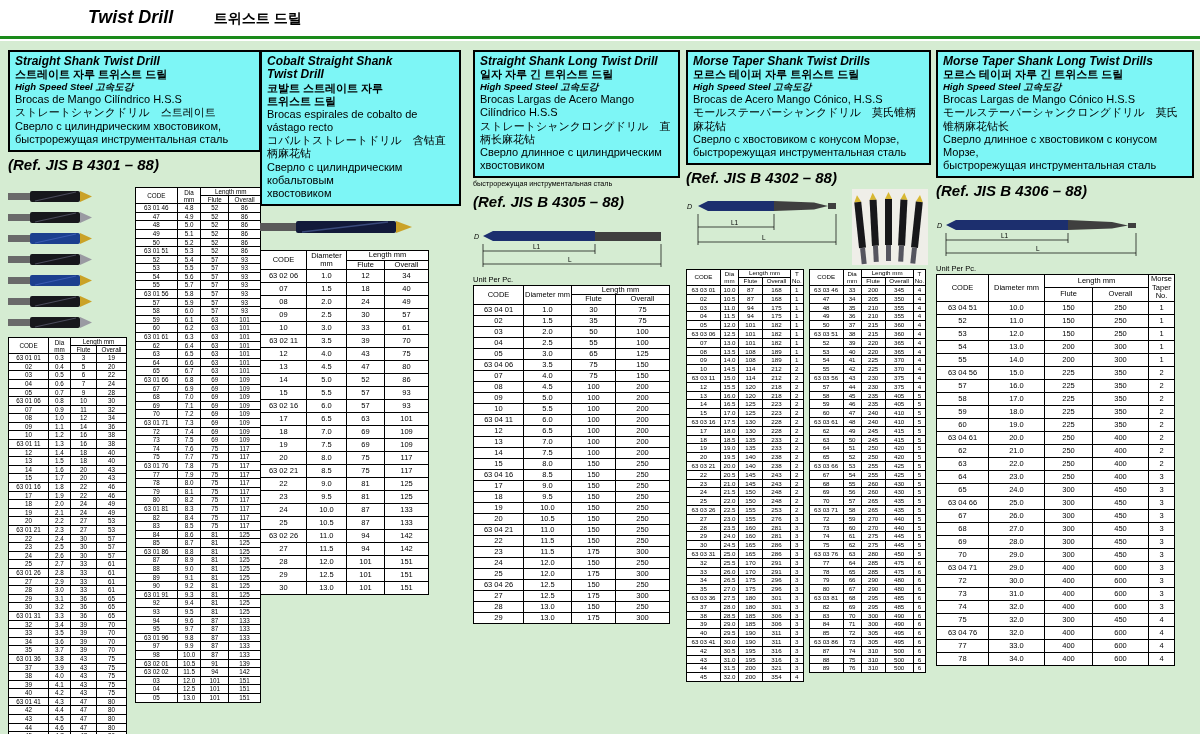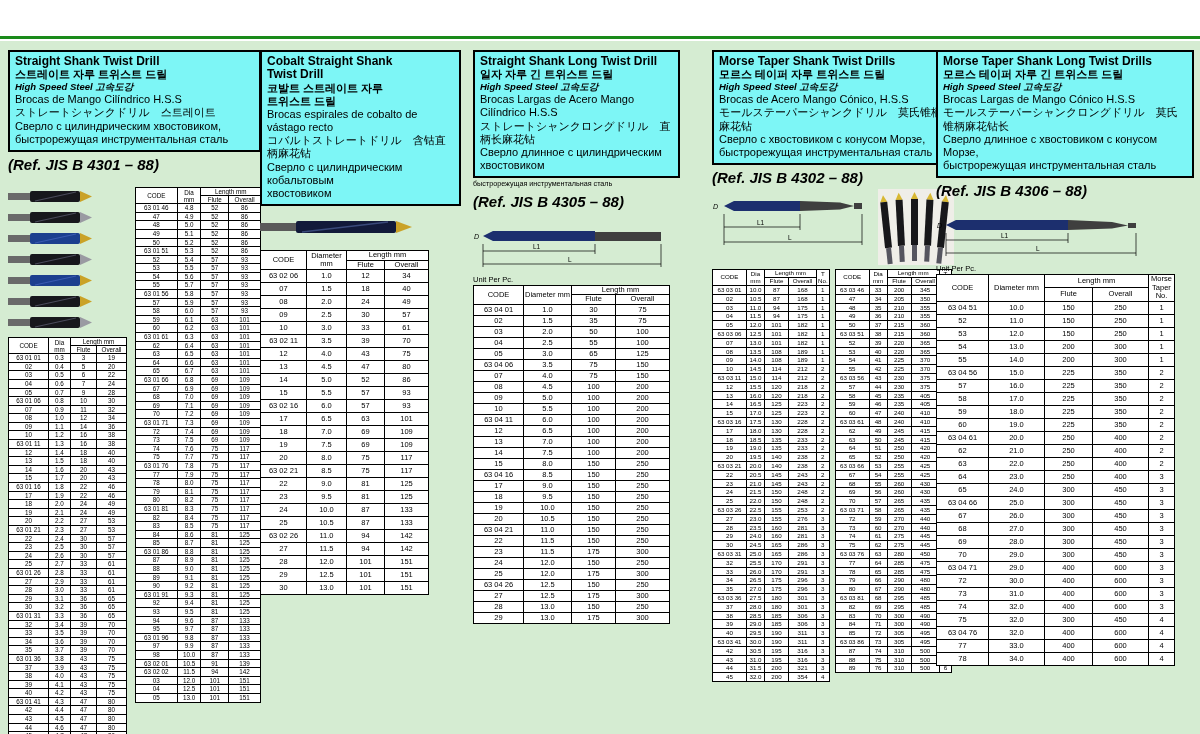--- a/index.html
+++ b/index.html
@@ -7,24 +7,24 @@
   .page{position:relative;width:1200px;height:734px;background:#ffffff;overflow:hidden}
   .hdr{position:absolute;left:88px;top:7px;z-index:3;white-space:nowrap}
   .hdr-en{font-size:18px;font-weight:bold;font-style:italic}
   .hdr-ko{font-size:14px;font-weight:bold;margin-left:36px}
   .hdr-line{position:absolute;left:0;top:36px;width:1200px;height:3px;background:#1a8a1a;z-index:3}
   .green{position:absolute;left:0;top:41px;width:1200px;height:693px;background:#d5ecd2}
   .col{position:absolute;top:9px}
   #col1{left:8px;width:253px}
   #col2{left:260px;width:201px}
   #col3{left:473px;width:207px}
-  #col4{left:712px;width:245px}
+  #col4{left:686px;width:245px}
   #col5{left:936px;width:258px}
   .tbox{background:#7df6f6;border:2px solid #000;padding:3px 5px 4px}
-  .t1{font-size:12px;font-weight:bold;line-height:1.12}
+  .t1{font-size:12px;font-weight:bold;font-style:italic;line-height:1.12}
   .t2{font-size:11px;font-weight:bold;line-height:1.18}
   .t3{font-size:9.5px;font-weight:bold;font-style:italic;line-height:1.25}
   .t4{font-size:11px;line-height:1.2}
   .outdesc{font-size:7.2px;line-height:1.2;margin-top:2px}
   .ref{font-size:15px;font-weight:bold;font-style:italic;margin-top:4px}
   .unit{font-size:7.5px;margin:3px 2px 1px 0;text-align:left}
   .dtab{border-collapse:collapse;background:#fff;table-layout:fixed}
   .dtab th,.dtab td{border:1px solid #000;text-align:center;padding:0 1px;font-weight:normal;vertical-align:middle}
   .dtab th{white-space:normal;line-height:1.12}
   .dtab td{white-space:nowrap;overflow:hidden}
@@ -47,20 +47,24 @@
   .s4tabs{display:flex;gap:5px;margin-top:4px;align-items:flex-start}
   .mt10{margin-top:10px}
   .mt12{margin-top:12px}
   svg{display:block}
 </style>
 </head>
 <body>
 
 <div class="page">
 
+  <div class="hdr">
+    <span class="hdr-en">Twist Drill</span>
+    <span class="hdr-ko">트위스트 드릴</span>
+  </div>
   <div class="hdr-line"></div>
 
   <div class="green">
 
     <div class="col" id="col1">
       <div class="tbox">
         <div class="t1">Straight Shank Twist Drill</div>
         <div class="t2">스트레이트 자루 트위스트 드릴</div>
         <div class="t3">High Speed Steel 고속도강</div>
         <div class="t4">Brocas de Mango Cilíndrico H.S.S</div>

